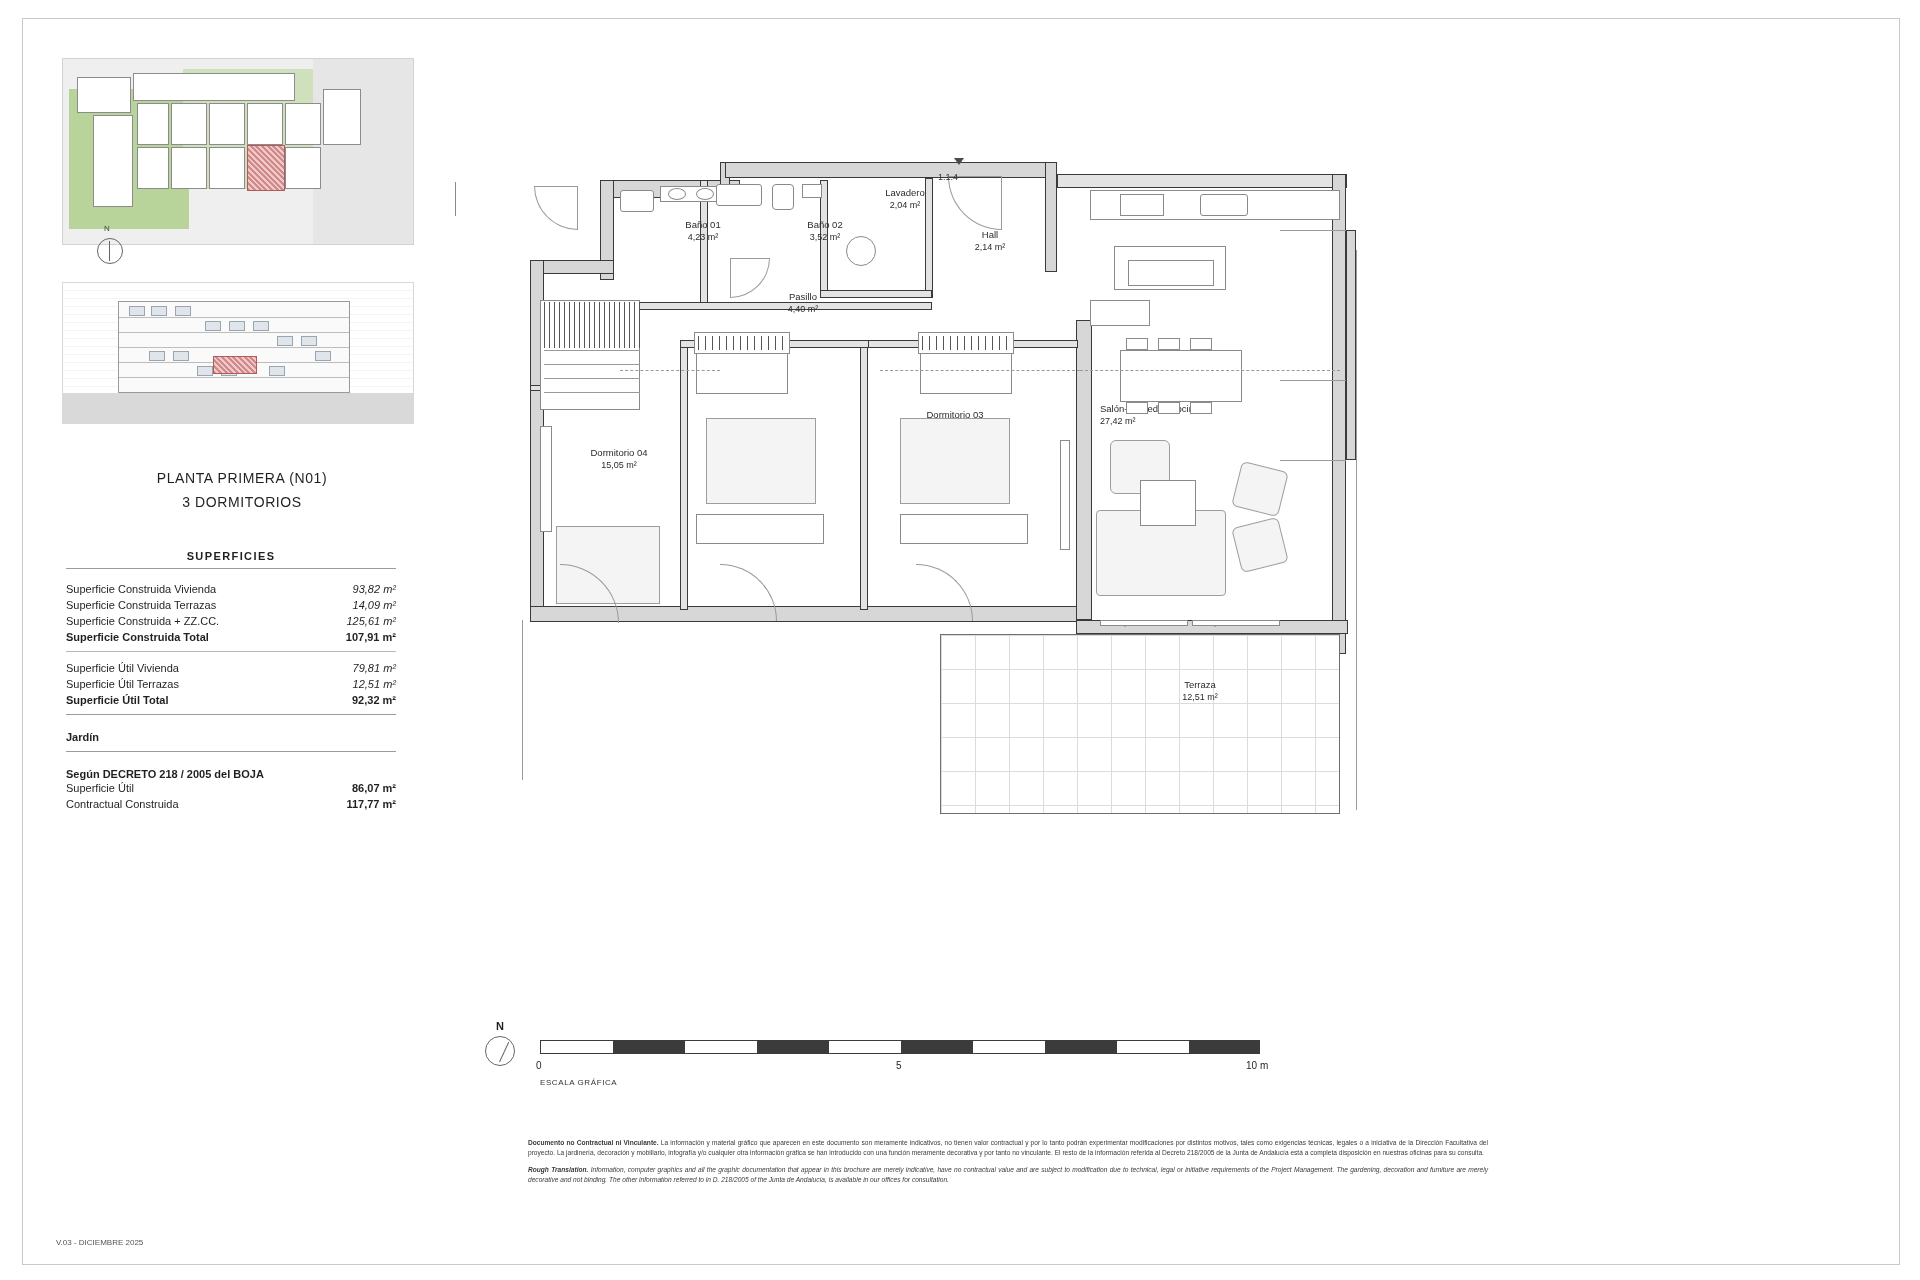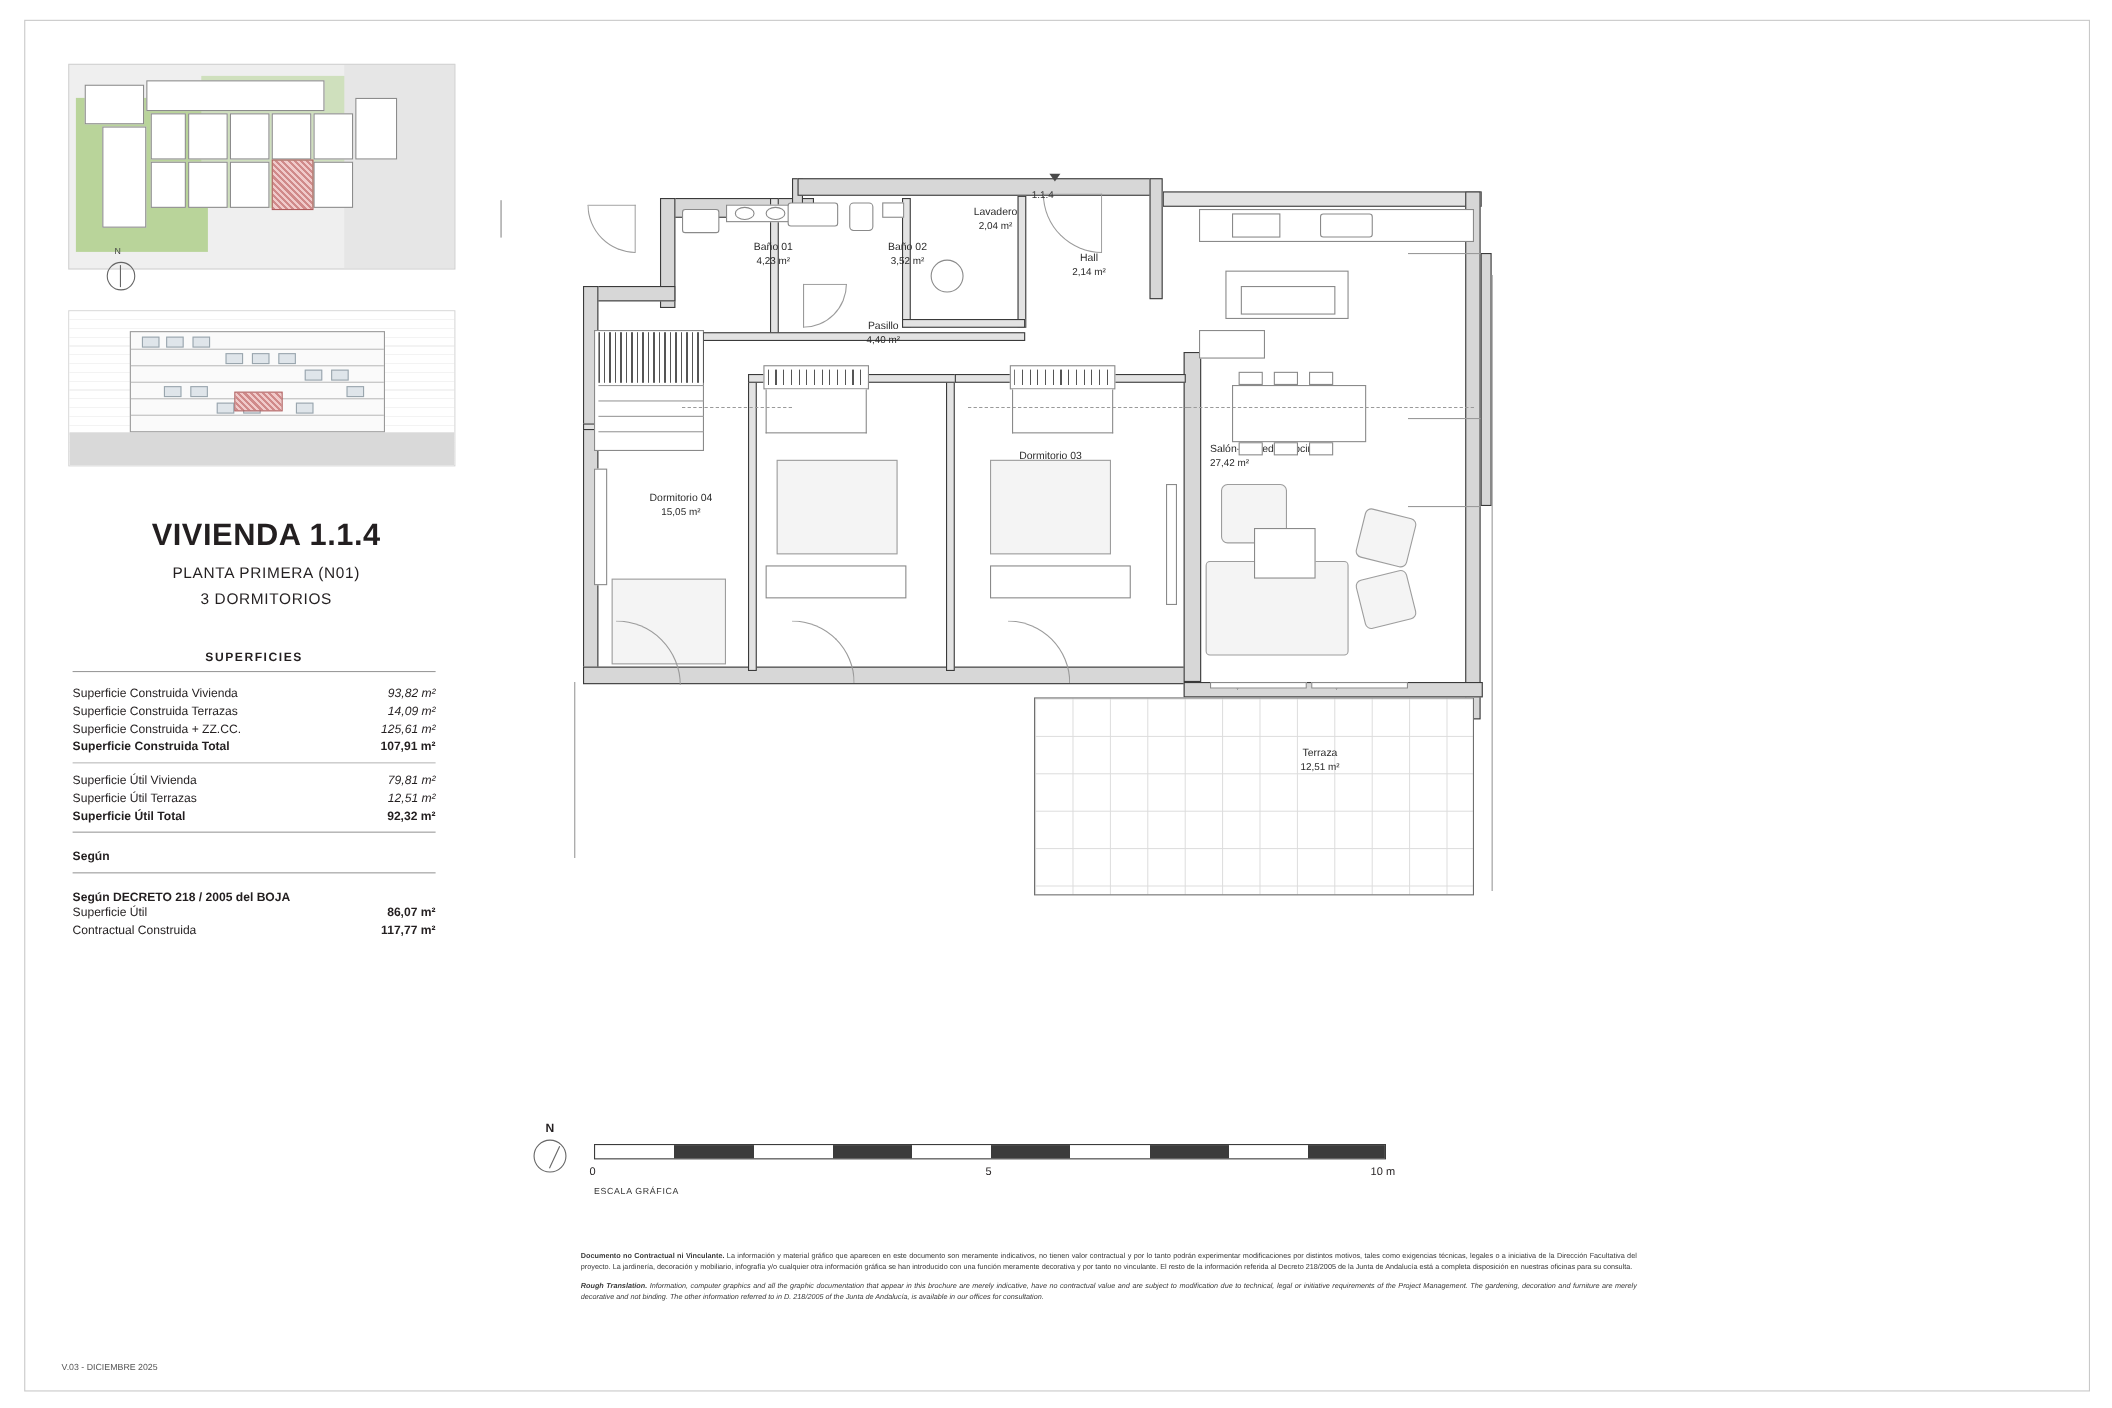--- a/index.html
+++ b/index.html
@@ -131,21 +131,20 @@
           <div class="e-win" style="left:78px;top:64px;width:14px;height:8px;"></div>
           <div class="e-win" style="left:102px;top:64px;width:14px;height:8px;"></div>
           <div class="e-win" style="left:150px;top:64px;width:14px;height:8px;"></div>
           <div class="e-win" style="left:196px;top:49px;width:14px;height:8px;"></div>
         </div>
         <div class="e-high" style="left:150px;top:73px;width:42px;height:16px;"></div>
       </div>
     </div>
 
     <div class="title">
-      <h1>VIVIENDA 1.1.4</h1>
       <h2>PLANTA PRIMERA (N01)</h2>
       <h3>3 DORMITORIOS</h3>
     </div>
 
     <div class="surf">
       <div class="surf-head">SUPERFICIES</div>
 
       <div style="height:12px;"></div>
 
       <div class="row">
@@ -175,21 +174,21 @@
         <span class="lbl">Superficie Útil Terrazas</span>
         <span class="val">12,51 m²</span>
       </div>
       <div class="row bold">
         <span class="lbl">Superficie Útil Total</span>
         <span class="val">92,32 m²</span>
       </div>
 
       <div class="rule"></div>
 
-      <div class="garden">Según</div>
+      <div class="garden">Jardín</div>
 
       <div class="rule"></div>
 
       <div class="decree">Según DECRETO 218 / 2005 del BOJA</div>
       <div class="row bold">
         <span class="lbl" style="font-weight:400;">Superficie Útil</span>
         <span class="val">86,07 m²</span>
       </div>
       <div class="row bold">
         <span class="lbl" style="font-weight:400;">Contractual Construida</span>

